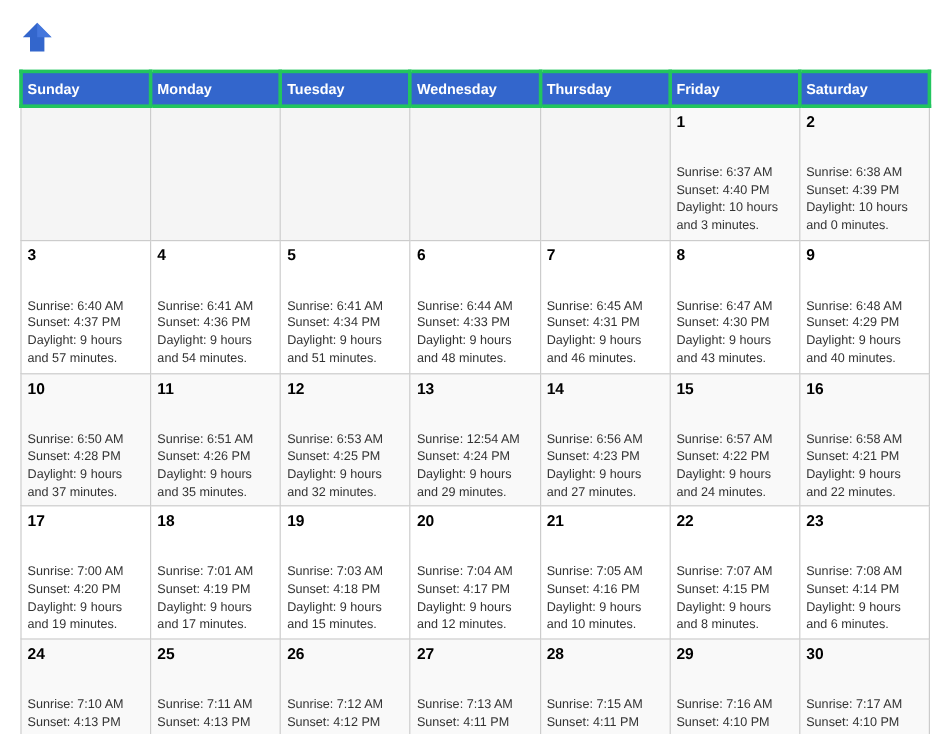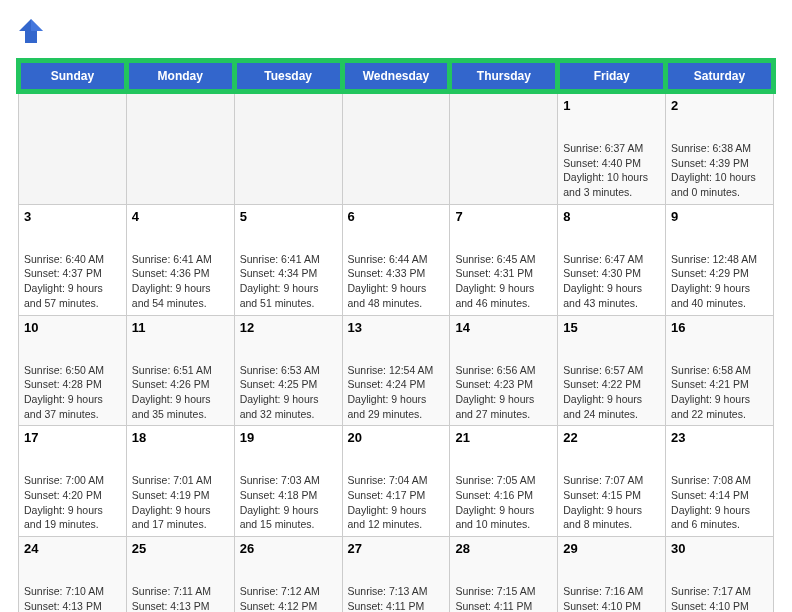--- a/index.html
+++ b/index.html
@@ -48,24 +48,24 @@
       width: 100%;
       border-collapse: collapse;
       font-size: 11px;
     }
     .calendar thead tr {
       background: #3366cc;
       color: #fff;
     }
     .calendar thead th {
       padding: 6px 4px;
-      text-align: center;
+      text-align: left;
       font-size: 12px;
       font-weight: bold;
-      border: 5px solid #22c55e;
+      border: 3px solid #22c55e;
     }
     .calendar tbody tr {
       vertical-align: top;
     }
     .calendar tbody td {
       border: 1px solid #ccc;
       padding: 4px 5px;
       height: 80px;
       width: 108px;
       background: #fff;
@@ -173,21 +173,21 @@
 Daylight: 9 hours and 46 minutes.</div>
         </td>
         <td>
           <span class="day-number">8</span>
           <div class="day-info">Sunrise: 6:47 AM
 Sunset: 4:30 PM
 Daylight: 9 hours and 43 minutes.</div>
         </td>
         <td>
           <span class="day-number">9</span>
-          <div class="day-info">Sunrise: 12:48 AM
+          <div class="day-info">Sunrise: 6:48 AM
 Sunset: 4:29 PM
 Daylight: 9 hours and 40 minutes.</div>
         </td>
       </tr>
       <tr>
         <td>
           <span class="day-number">10</span>
           <div class="day-info">Sunrise: 6:50 AM
 Sunset: 4:28 PM
 Daylight: 9 hours and 37 minutes.</div>

